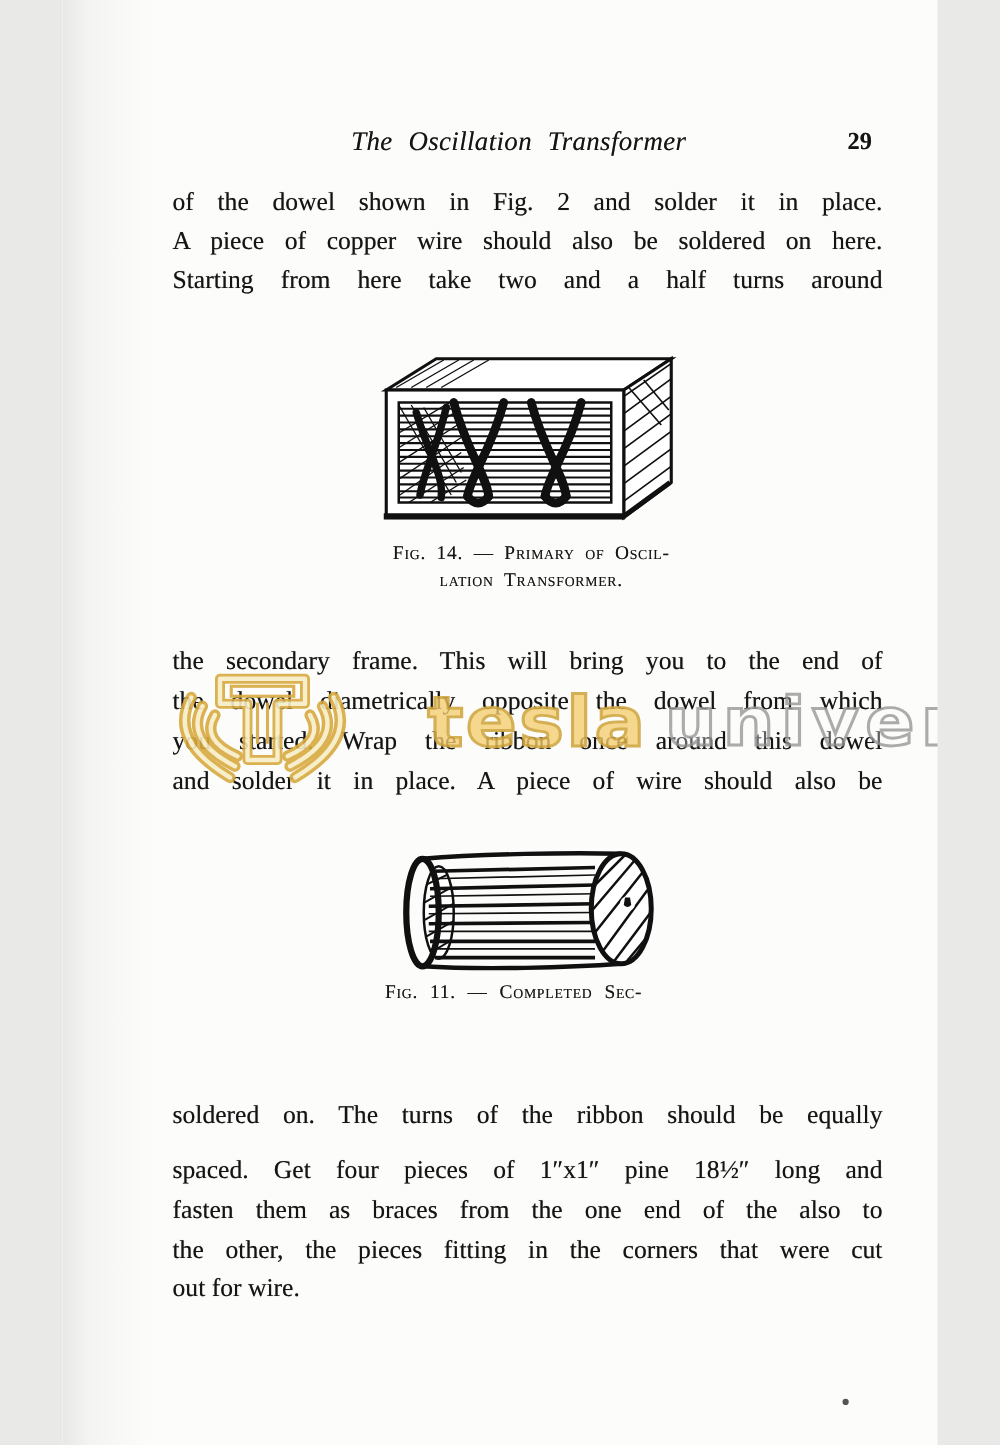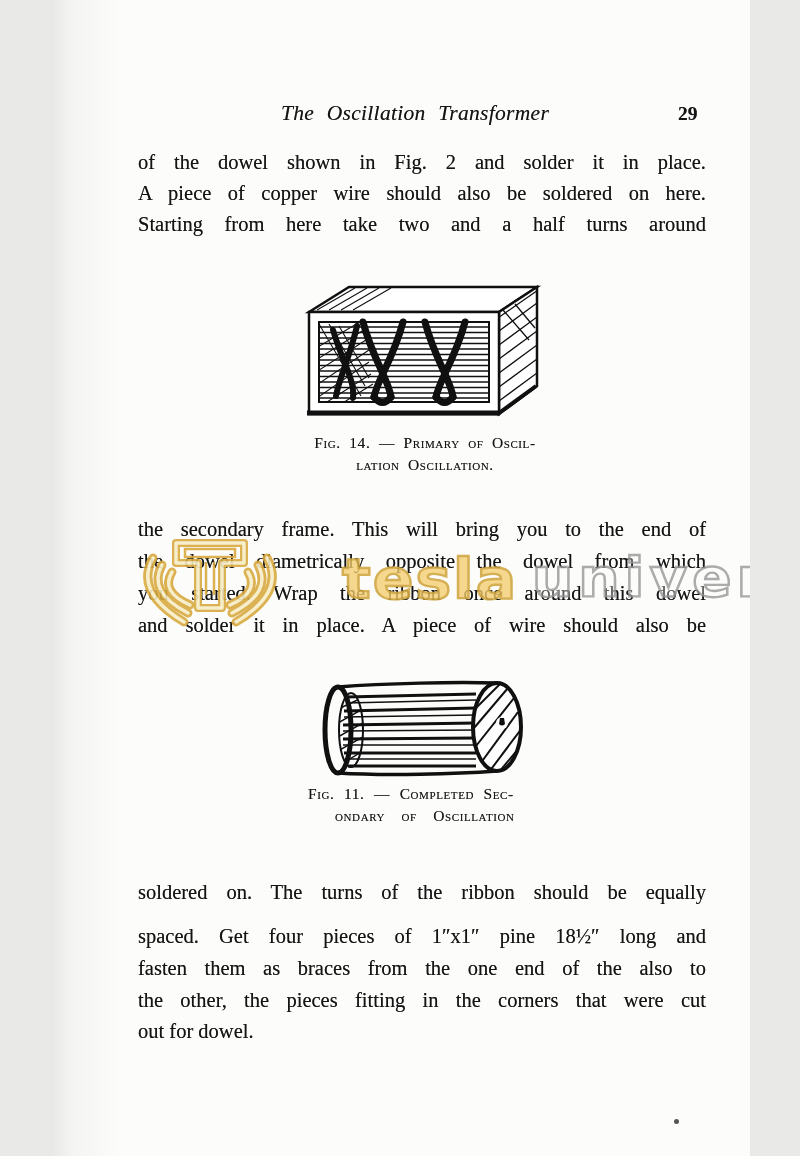--- a/index.html
+++ b/index.html
@@ -165,21 +165,21 @@
       <line x1="38" y1="30" x2="76" y2="8"></line>
         <line x1="50" y1="30" x2="88" y2="8"></line>
     </g>
 
     <line x1="4" y1="133" x2="197" y2="133" stroke="#101010" stroke-width="5"></line>
     <line x1="196" y1="133" x2="233" y2="106" stroke="#101010" stroke-width="4"></line>
   </svg>
 
   <div class="cap cap12">
     <div>Fig. 14. — Primary of Oscil-</div>
-    <div>lation Oscillation.</div>
+    <div>lation Transformer.</div>
   </div>
 
   <div>
     <div class="bline" style="top:513px">the secondary frame. This will bring you to the end of</div>
     <div class="bline" style="top:545px">the dowel diametrically opposite the dowel from which</div>
     <div class="bline" style="top:577px">you started. Wrap the ribbon once around this dowel</div>
     <div class="bline" style="top:609px">and solder it in place. A piece of wire should also be</div>
   </div>
 
   <svg class="fig" style="left:266px;top:680px" width="208" height="98" viewBox="0 0 208 98" role="img">
@@ -233,29 +233,28 @@
         <line x1="178" y1="98" x2="208" y2="62"></line>
       <line x1="162" y1="14" x2="176" y2="0"></line>
     </g>
 
     <circle cx="186" cy="43" r="6" fill="#fff"></circle>
     <path d="M184,38 l4,0 l1,6 q-3,3 -6,0 z" fill="#101010"></path>
   </svg>
 
   <div class="cap cap13">
     <div>Fig. 11. — Completed Sec-</div>
-    <div class="ind wide">ondary of Oscillation</div>
   </div>
 
   <div>
     <div class="bline" style="top:876px">soldered on. The turns of the ribbon should be equally</div>
     <div class="bline" style="top:920px">spaced. Get four pieces of 1″x1″ pine 18½″ long and</div>
     <div class="bline" style="top:952px">fasten them as braces from the one end of the also to</div>
     <div class="bline" style="top:984px">the other, the pieces fitting in the corners that were cut</div>
-    <div class="bline last" style="top:1015px">out for dowel.</div>
+    <div class="bline last" style="top:1015px">out for wire.</div>
   </div>
 
   <div id="watermark">
     <svg id="wm-logo" width="200" height="96" viewBox="0 0 200 96" role="img">
 
       <g fill="none" stroke-linecap="round">
         <g stroke="#d7a93e" stroke-width="9">
           <path d="M40,40 Q28,60 58,73"></path>
           <path d="M30,33 Q15,60 56,81"></path>
           <path d="M21,26 Q2,60 52,90"></path>

